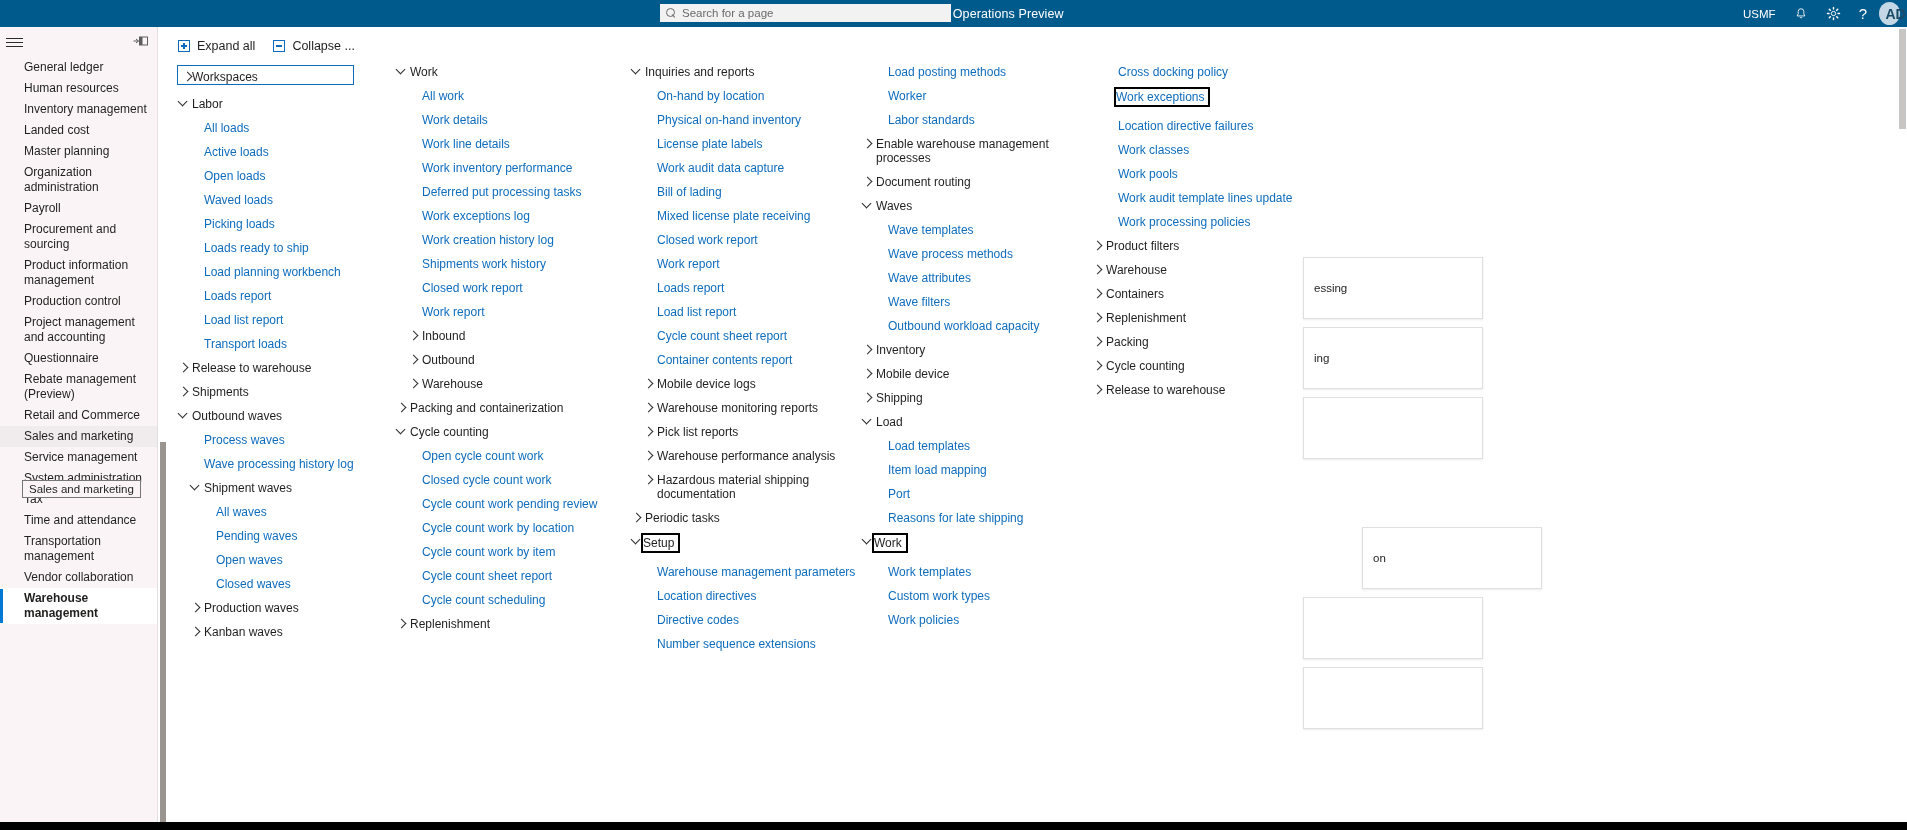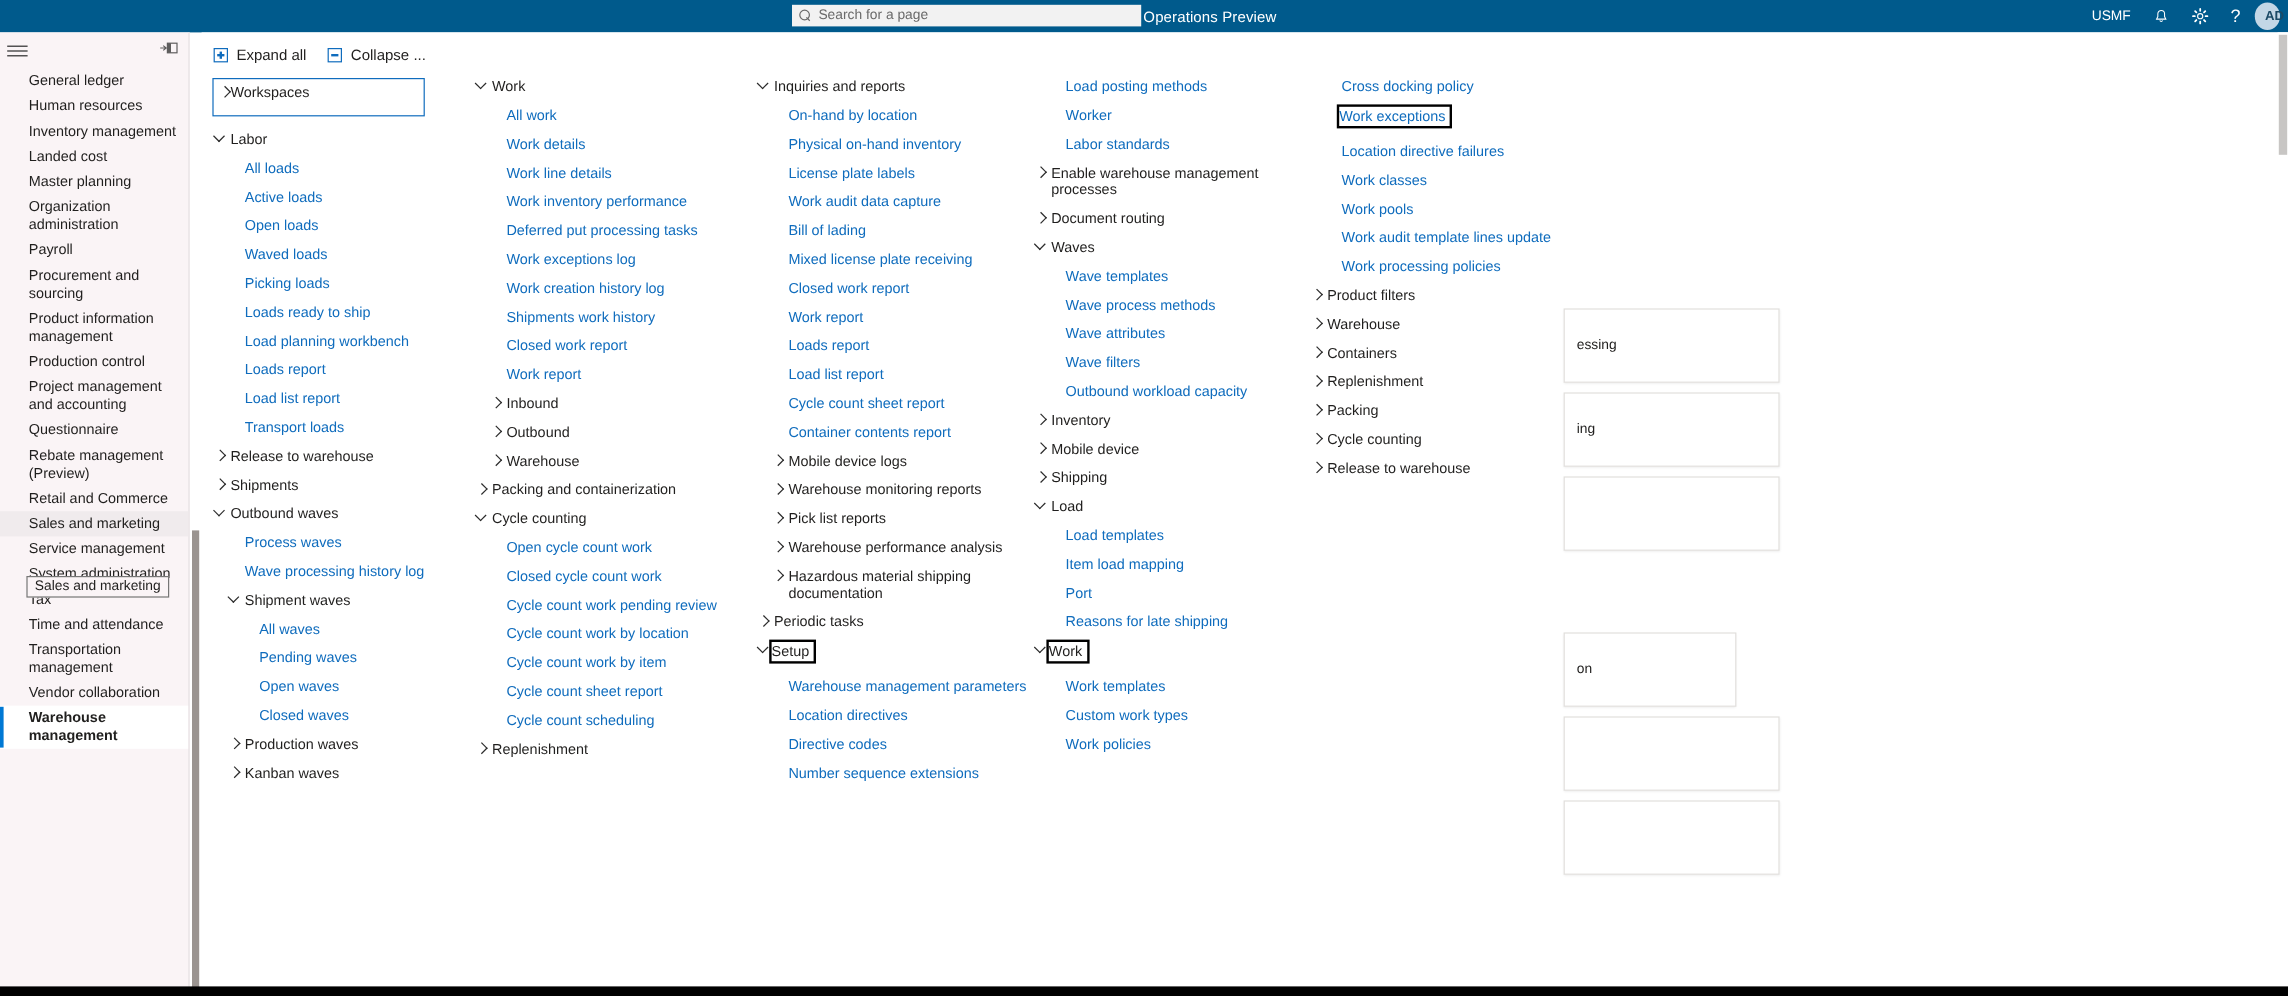--- a/index.html
+++ b/index.html
@@ -59,21 +59,21 @@
     display: flex; align-items: center; gap: 0px;
   }
   #header-right .hitem {
     height: 27px; display: flex; align-items: center; justify-content: center;
     padding: 0 9px; font-size: 11.5px; color: #fff; cursor: pointer;
   }
   .ico-svg { display: block; }
   #avatar {
     width: 21px; height: 23px; border-radius: 50%;
     background: #c3d7e6; color: #1b4a66;
-    font-size: 11px; font-weight: 600;
+    font-size: 14px; font-weight: 600;
     display: flex; align-items: center; justify-content: center;
     margin-right: 7px; margin-left: 3px; cursor: pointer; padding-left: 12px;
   }
   
   #hero-art {
     position: absolute; top: 27px; right: 0;
     width: 610px; height: 250px;
     overflow: hidden;
     background: #FCFBF2;
   }
@@ -332,21 +332,21 @@
         <span>Expand all</span>
       </div>
       <div class="tb-btn">
         <span class="boxicon minus"></span>
         <span>Collapse ...</span>
       </div>
     </div>
 
     <div id="columns">
         <div class="col" style="left: 10px;">
-          <div class="entry group" style="border: 1px solid rgb(15, 108, 189); padding: 4px 70px 12px 14px; margin-left: -1px; margin-bottom: 12px;"><span class="chev" style="left: 4px; top: 5px;"></span><span>Workspaces</span></div>
+          <div class="entry group" style="border: 1px solid rgb(15, 108, 189); padding: 4px 70px 0 14px; margin-left: -1px; margin-bottom: 12px;"><span class="chev" style="left: 4px; top: 5px;"></span><span>Workspaces</span></div>
           <div class="entry group"><span class="chev down"></span><span>Labor</span></div>
           <div class="entry leaf"><span>All loads</span></div>
           <div class="entry leaf"><span>Active loads</span></div>
           <div class="entry leaf"><span>Open loads</span></div>
           <div class="entry leaf"><span>Waved loads</span></div>
           <div class="entry leaf"><span>Picking loads</span></div>
           <div class="entry leaf"><span>Loads ready to ship</span></div>
           <div class="entry leaf"><span>Load planning workbench</span></div>
           <div class="entry leaf"><span>Loads report</span></div>
           <div class="entry leaf"><span>Load list report</span></div>
@@ -461,21 +461,21 @@
 
     <div class="peek-card" style="left:1135px; top:230px; width:180px; height:62px;">
       <span>essing</span>
     </div>
     <div class="peek-card" style="left:1135px; top:300px; width:180px; height:62px;">
       <span>ing</span>
     </div>
     <div class="peek-card" style="left:1135px; top:370px; width:180px; height:62px;">
       <span></span>
     </div>
-    <div class="peek-card" style="left:1135px; top:500px; width:144px; height:62px;">
+    <div class="peek-card" style="left:1194px; top:500px; width:180px; height:62px;">
       <span>on</span>
     </div>
     <div class="peek-card" style="left:1135px; top:570px; width:180px; height:62px;">
       <span></span>
     </div>
     <div class="peek-card" style="left:1135px; top:640px; width:180px; height:62px;">
       <span></span>
     </div>
 
     <div id="right-scroll-track">

